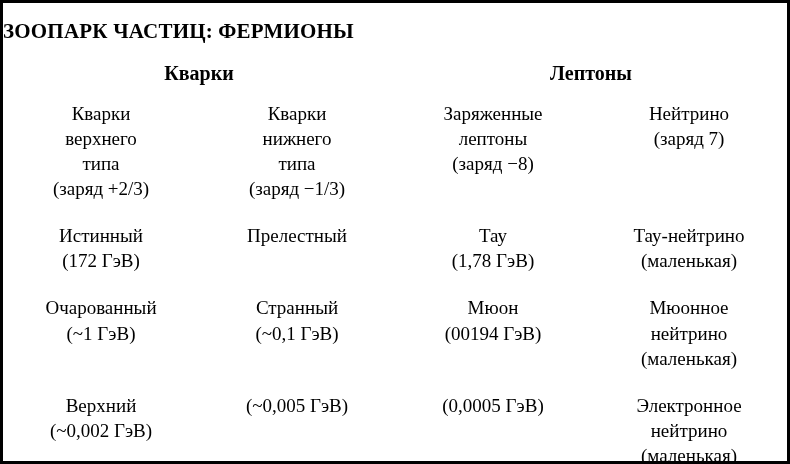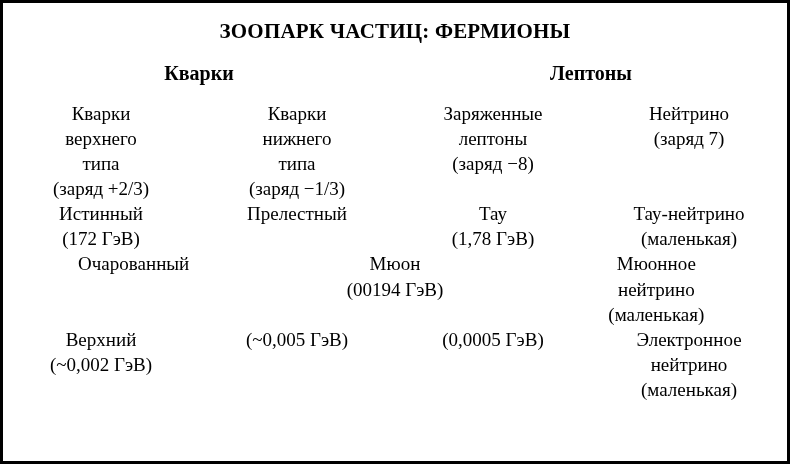--- a/index.html
+++ b/index.html
@@ -14,21 +14,21 @@
   .figure {
     position: relative;
     width: 790px;
     height: 464px;
     box-sizing: border-box;
     border: 3px solid #000000;
     background: #ffffff;
     overflow: hidden;
   }
   .title {
-    text-align: center;
+    text-align: left;
     font-weight: bold;
     font-size: 21px;
     letter-spacing: 0.2px;
     margin-top: 16px;
   }
   .group-row {
     display: flex;
     margin-top: 18px;
   }
   .group-half {
@@ -49,20 +49,21 @@
     text-align: center;
     line-height: 1.32;
     font-size: 19px;
     padding: 0 6px;
     box-sizing: border-box;
   }
   .row-header {
     margin-top: 16px;
   }
   .row-gen {
+    margin-top: 22px;
     justify-content: center;
   }
   .cell .line {
     display: block;
     white-space: nowrap;
   }
 </style>
 </head>
 <body>
 
@@ -115,20 +116,25 @@
       </div>
       <div class="cell">
         <span class="line">Тау-нейтрино</span>
         <span class="line">(маленькая)</span>
       </div>
     </div>
 
     <div class="row row-gen">
       <div class="cell">
         <span class="line">Очарованный</span>
+        <span class="line">(~1 ГэВ)</span>
+      </div>
+      <div class="cell">
+        <span class="line">Странный</span>
+        <span class="line">(~0,1 ГэВ)</span>
       </div>
       <div class="cell">
         <span class="line">Мюон</span>
         <span class="line">(00194 ГэВ)</span>
       </div>
       <div class="cell">
         <span class="line">Мюонное</span>
         <span class="line">нейтрино</span>
         <span class="line">(маленькая)</span>
       </div>

